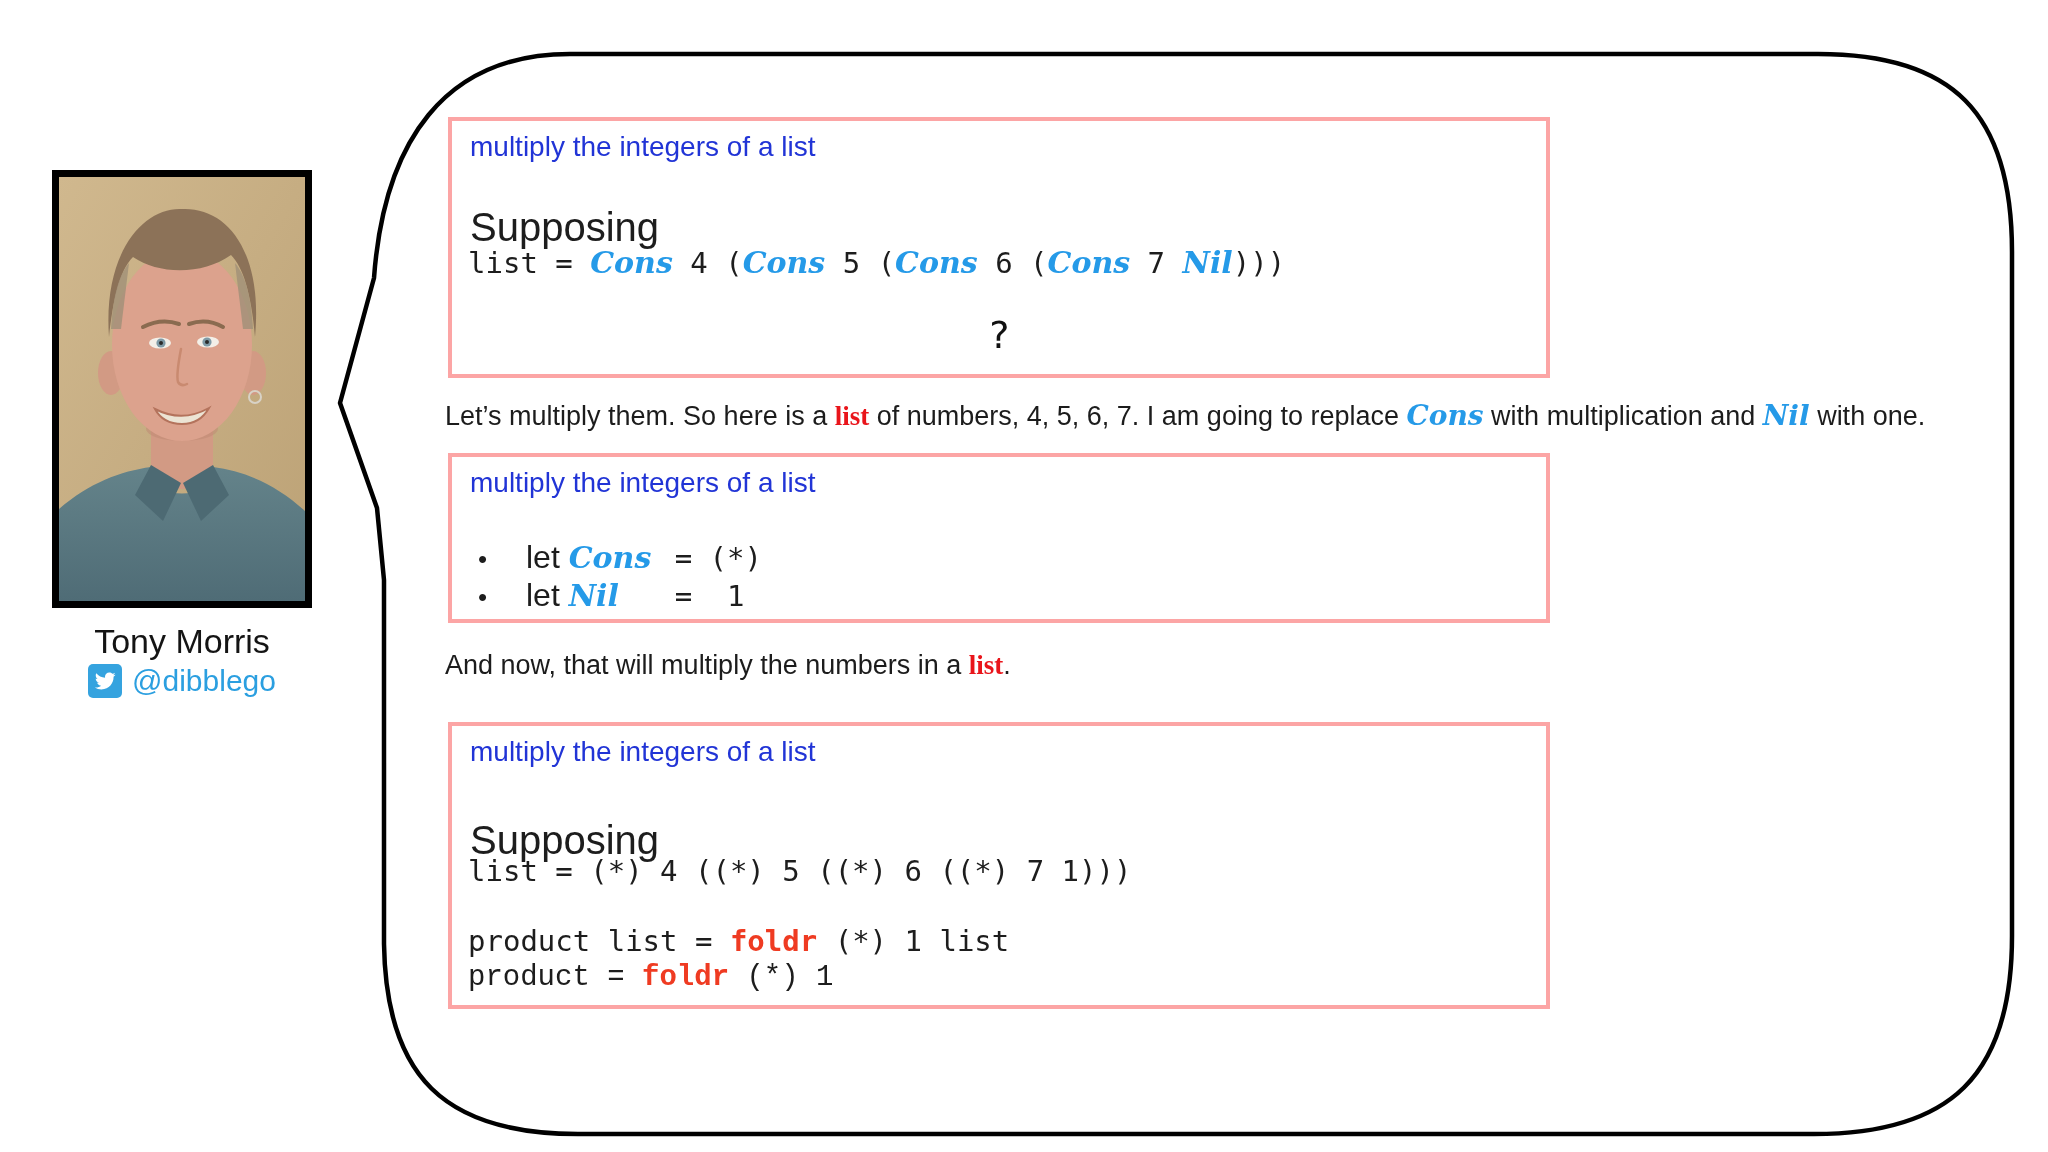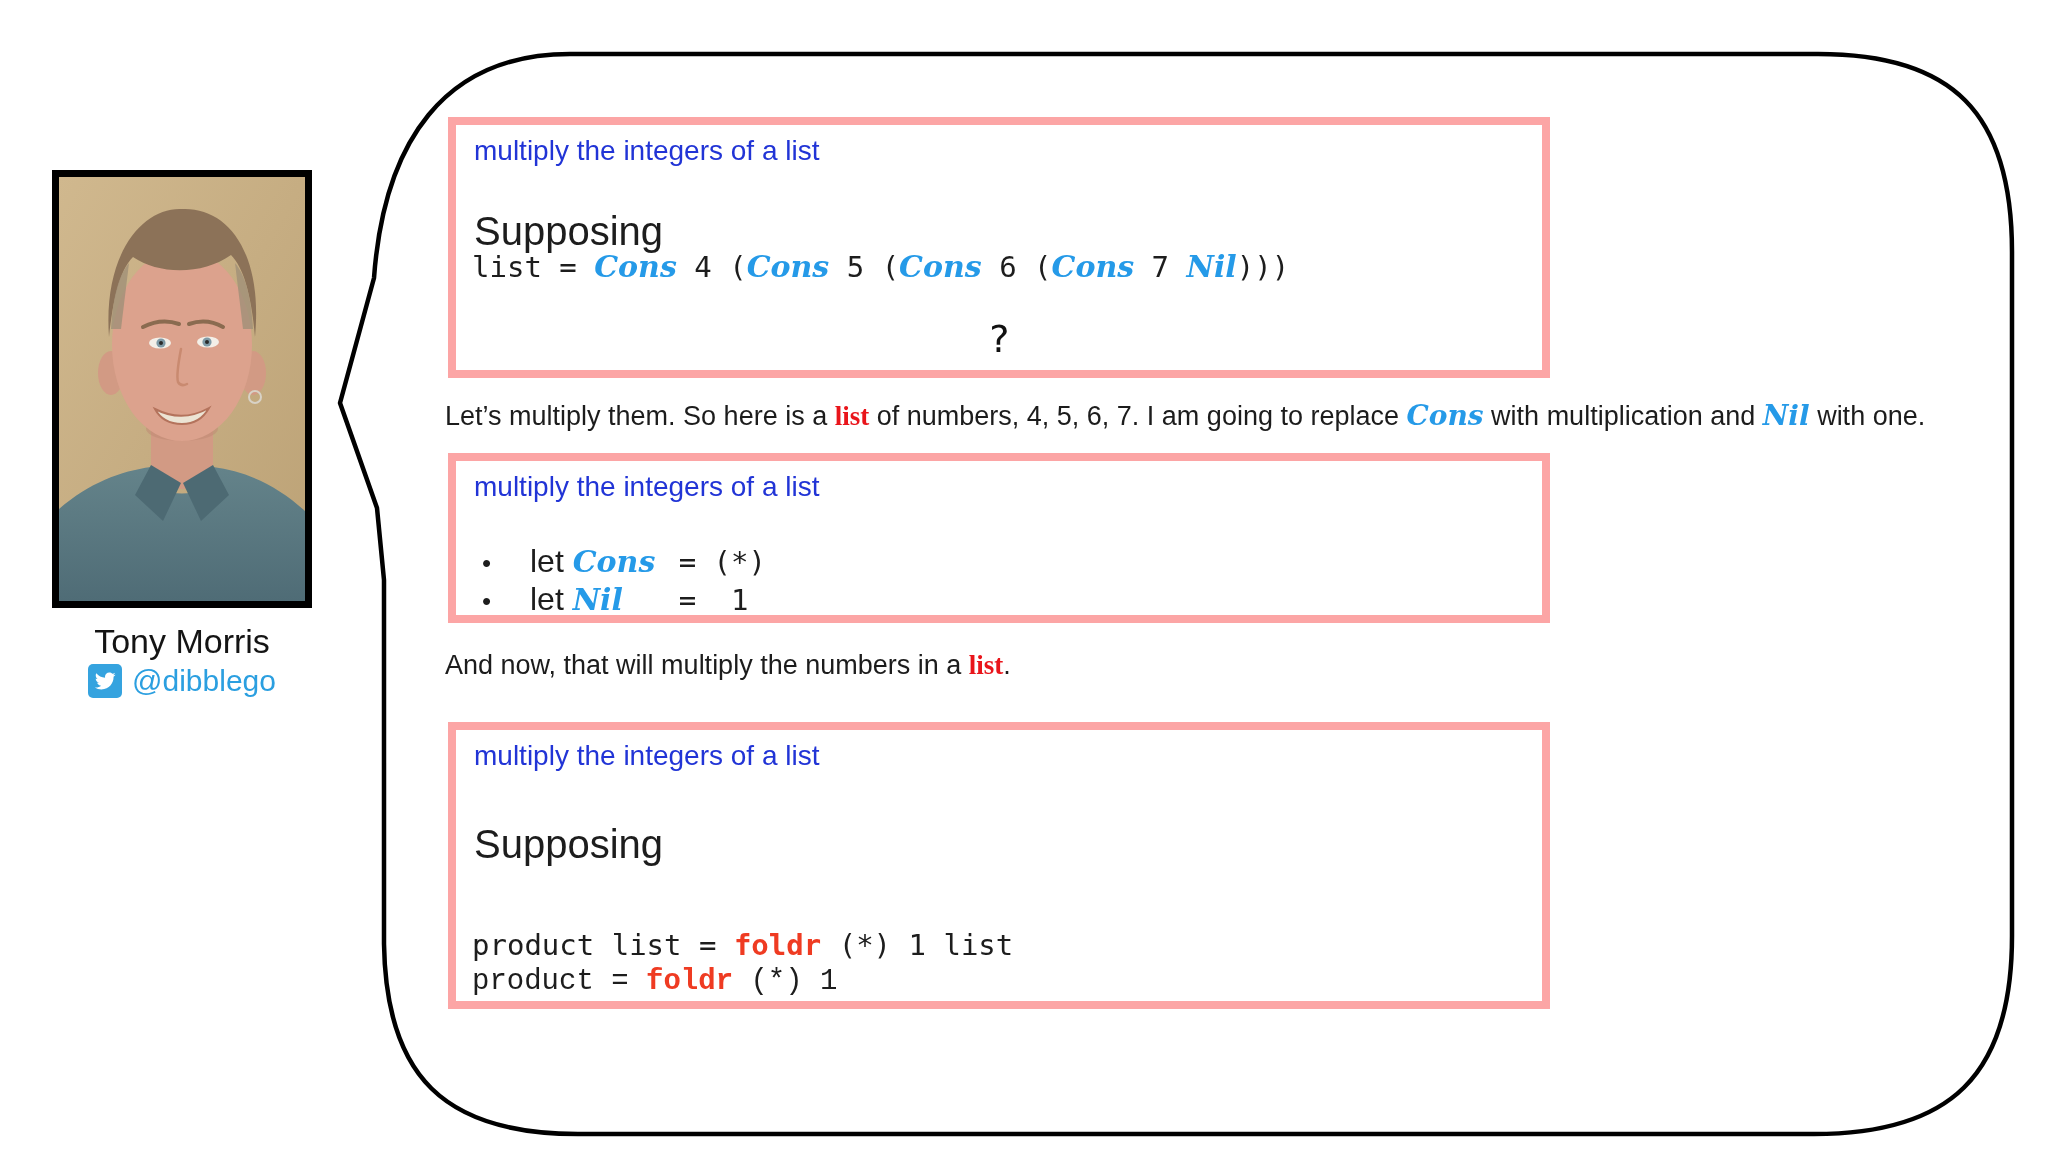--- a/index.html
+++ b/index.html
@@ -13,21 +13,21 @@
   #photo-frame svg{display:block;width:100%;height:100%;}
   #profile-name{position:absolute;left:40px;top:622px;width:284px;text-align:center;
                 font-size:34px;color:#141414;z-index:2;}
   #profile-handle{position:absolute;left:40px;top:664px;width:284px;display:flex;
                   align-items:center;justify-content:center;gap:10px;z-index:2;}
   .twicon{width:34px;height:34px;border-radius:5px;background:#35a3df;display:flex;
           align-items:center;justify-content:center;flex:0 0 auto;}
   .handle-text{font-size:30px;color:#2b9fe0;}
   
   .codebox{position:absolute;left:448px;width:1102px;background:#fff;
-           border:8px solid #fca5a5;box-sizing:border-box;z-index:1;}
+           border:4px solid #fca5a5;box-sizing:border-box;z-index:1;}
   #box1{top:117px;height:261px;}
   #box2{top:453px;height:170px;}
   #box3{top:722px;height:287px;}
   .boxtitle{position:absolute;left:18px;top:10px;font-size:28px;color:#2134d6;white-space:pre;}
   .supposing{position:absolute;left:18px;font-size:40px;color:#1d1d1d;white-space:pre;}
   .codeline{position:absolute;left:16px;font-family:"DejaVu Sans Mono","Liberation Mono",monospace;
             font-size:29px;color:#1d1d1d;white-space:pre;}
   .consname{font-family:"DejaVu Serif","Liberation Serif",serif;font-weight:bold;
             font-style:italic;color:#259ae8;}
   .codeline .consname{font-size:30px;}
@@ -125,18 +125,19 @@
     <div class="boxtitle">multiply the integers of a list</div>
     <div id="brow1" class="bullet-row"><span class="bullet-marker">•</span><span class="bullet-kw">let </span><span class="bullet-name">Cons</span><span class="bullet-code">= (*)</span></div>
     <div id="brow2" class="bullet-row"><span class="bullet-marker">•</span><span class="bullet-kw">let </span><span class="bullet-name">Nil</span><span class="bullet-code">=  1</span></div>
   </div>
 
   <div id="narration2" class="narr"><span>And now, that will multiply the numbers in a </span><span class="redbold">list</span><span>.</span></div>
 
   <div id="box3" class="codebox">
     <div class="boxtitle">multiply the integers of a list</div>
     <div class="supposing" style="top:92px;">Supposing</div>
+    <div class="codeline" style="top:128px;">list = (*) 4 ((*) 5 ((*) 6 ((*) 7 1)))</div>
     <div class="codeline" style="top:198px;"><span>product list = </span><span class="kwred">foldr</span><span> (*) 1 list</span></div>
     <div class="codeline" style="top:235px;font-family:Liberation Mono, monospace;"><span>product = </span><span class="kwred">foldr</span><span> (*) 1</span></div>
   </div>
 
 
 </div>
 
 </body></html>

